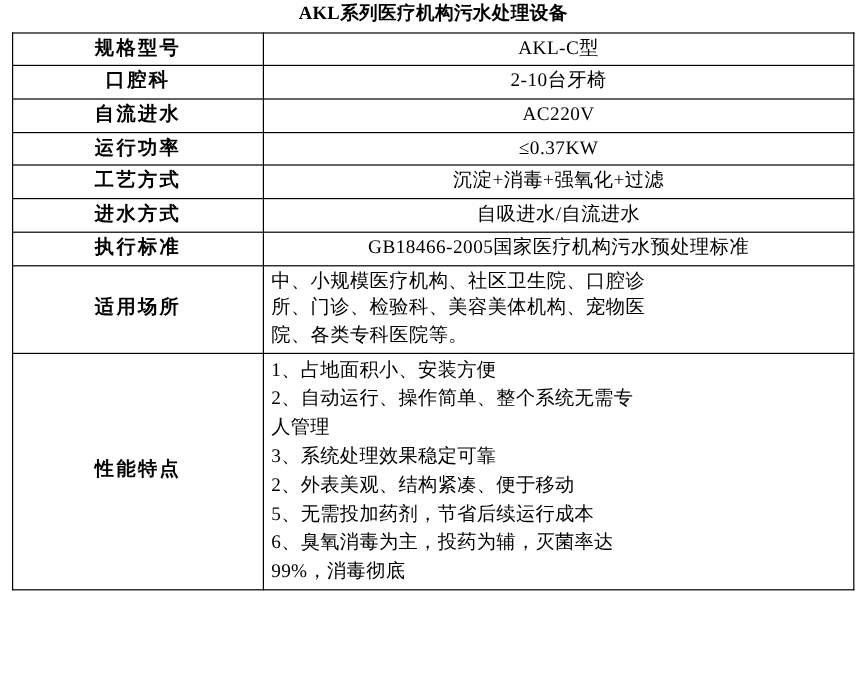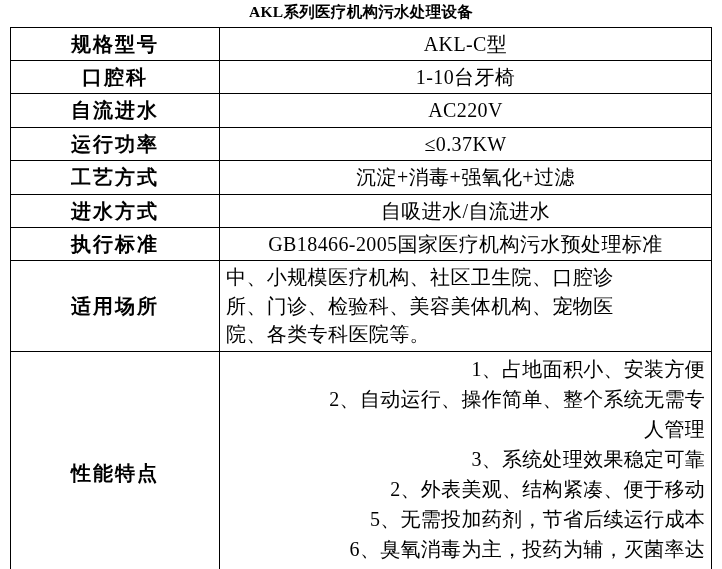--- a/index.html
+++ b/index.html
@@ -32,21 +32,21 @@
   table.spec {
     border-collapse: collapse;
     width: 702px;
     margin: 0 10px;
     table-layout: fixed;
   }
   table.spec td {
     border: 1px solid #000000;
     padding: 2px 6px;
     vertical-align: middle;
-    font-size: 20px;
+    font-size: 16px;
     line-height: 1.42;
   }
   td.label {
     width: 196px;
     text-align: center;
     font-weight: bold;
     letter-spacing: 2px;
     white-space: nowrap;
   }
   td.value {
@@ -68,42 +68,41 @@
     letter-spacing: 0.4px;
   }
   .cell-pad-tall {
     padding-top: 4px;
     padding-bottom: 4px;
   }
   .feat-line {
     display: block;
     letter-spacing: 0.3px;
     line-height: 1.5;
-    text-align: right;
   }
   .narrow-letter {
     letter-spacing: 0px;
   }
 </style>
 </head>
 <body>
 
 <div class="page">
 
   <div class="doc-title">AKL系列医疗机构污水处理设备</div>
 
   <table class="spec">
     <tbody>
       <tr>
         <td class="label">规格型号</td>
         <td class="value">AKL-C型</td>
       </tr>
       <tr>
         <td class="label">口腔科</td>
-        <td class="value">1-10台牙椅</td>
+        <td class="value">2-10台牙椅</td>
       </tr>
       <tr>
         <td class="label">自流进水</td>
         <td class="value">AC220V</td>
       </tr>
       <tr>
         <td class="label">运行功率</td>
         <td class="value">≤0.37KW</td>
       </tr>
       <tr>

